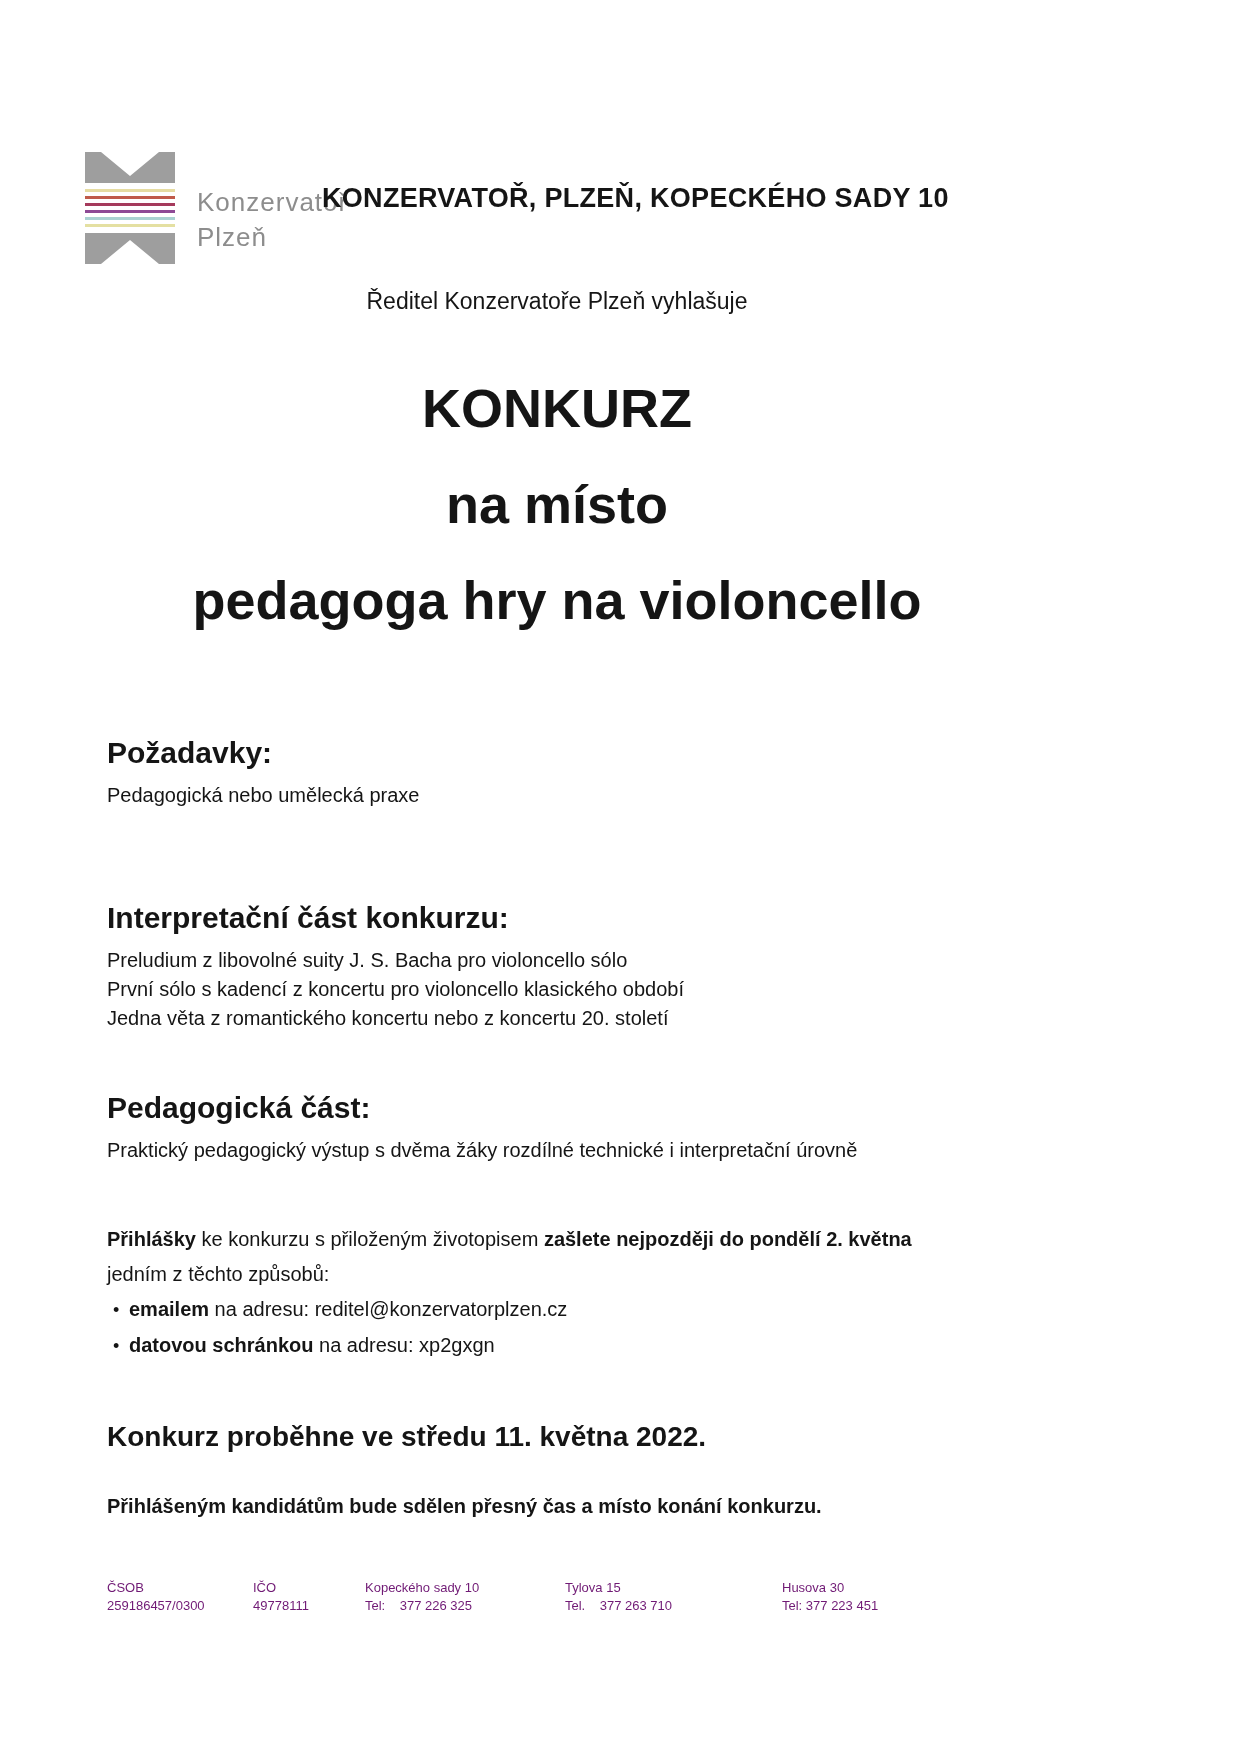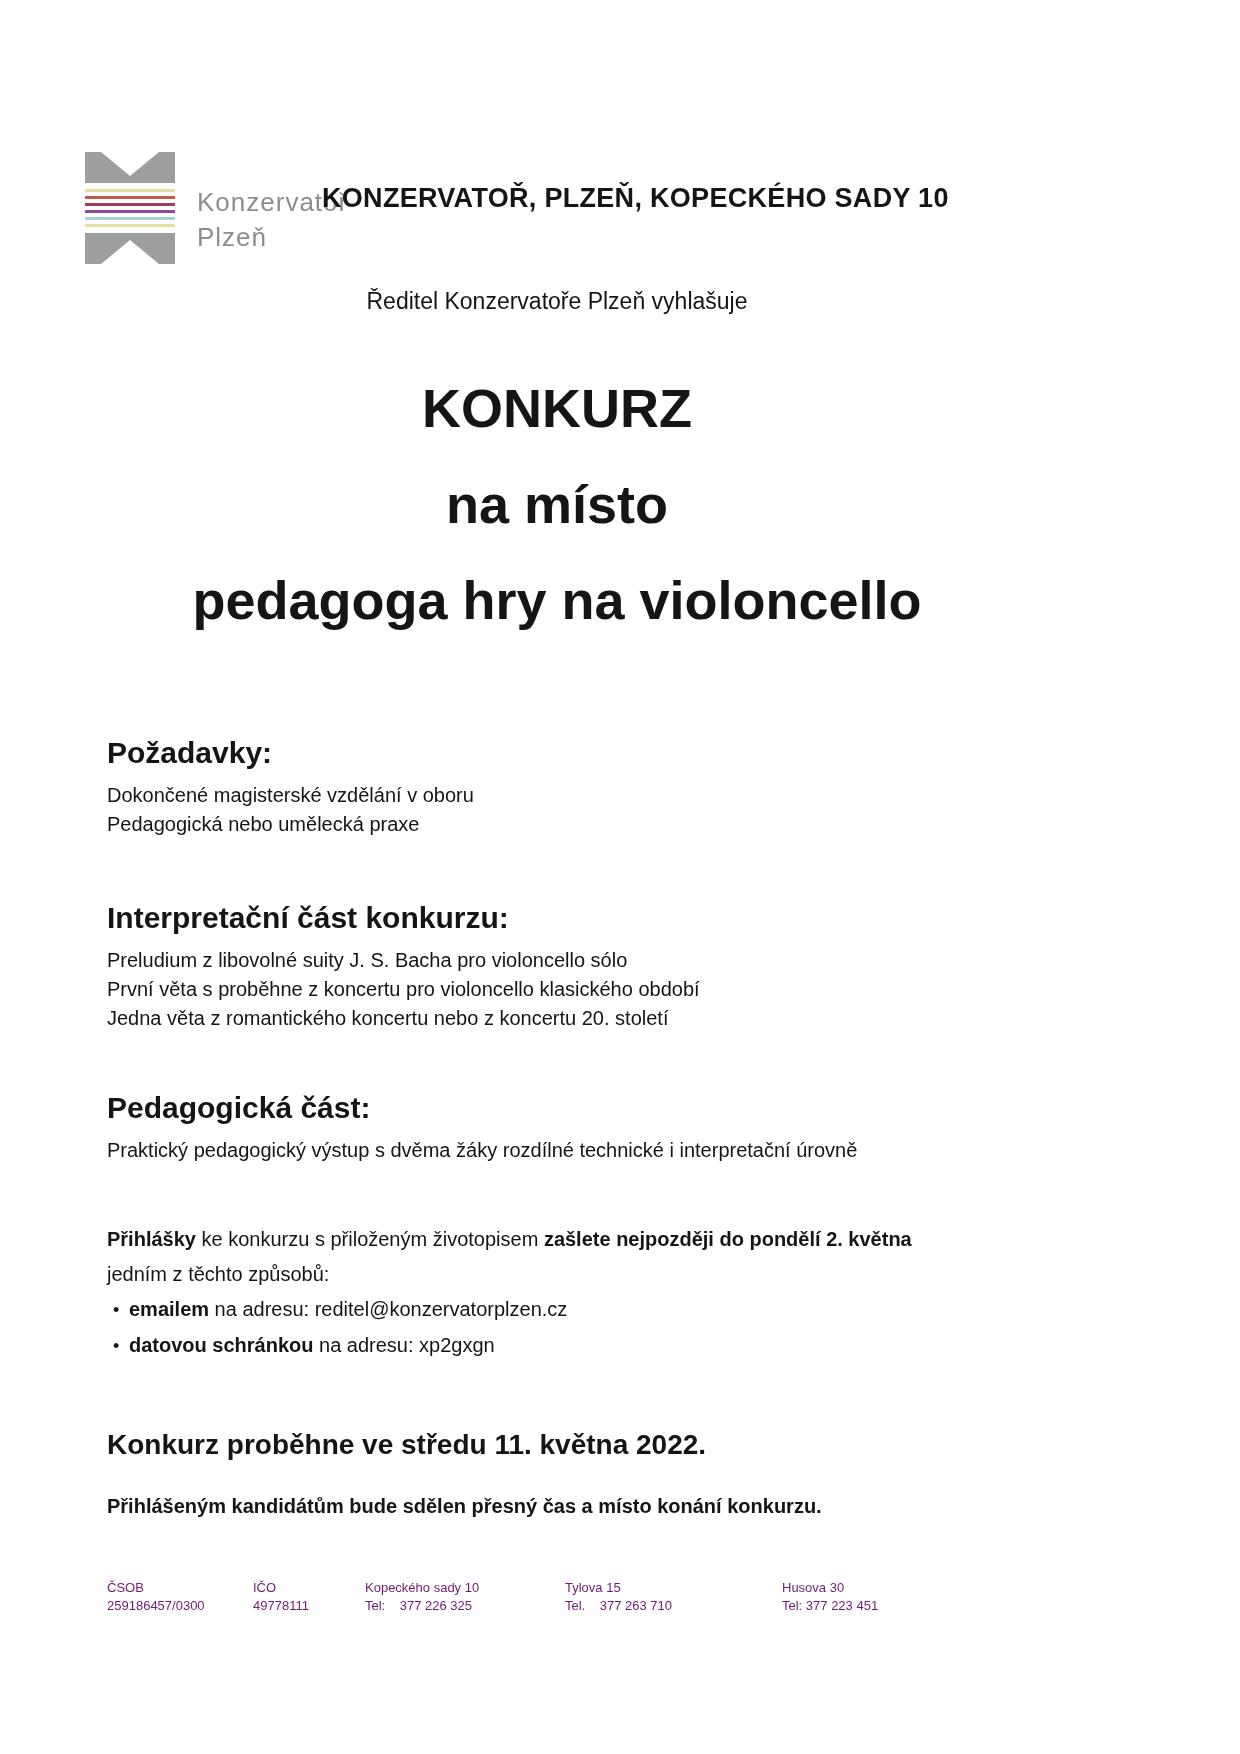--- a/index.html
+++ b/index.html
@@ -44,21 +44,21 @@
   #sec-2 { top: 1088px; }
 
   
   .application { position: absolute; left: 107px; top: 1222px; width: 940px; }
   .app-line { font-size: 20px; line-height: 35px; white-space: nowrap; }
   .app-line b, .method b { font-weight: 700; text-align: center; }
   .method { font-size: 20px; line-height: 35px; white-space: nowrap; }
   .bullet { display: inline-block; width: 22px; padding-left: 6px; font-size: 18px; }
 
   
-  .date-line { position: absolute; left: 107px; top: 1419px; font-size: 28px; line-height: 36px; font-weight: 700; white-space: nowrap; margin-top: 8px; }
+  .date-line { position: absolute; left: 107px; top: 1419px; font-size: 28px; line-height: 36px; font-weight: 700; white-space: nowrap; }
   .note-line { position: absolute; left: 107px; top: 1492px; font-size: 20px; line-height: 28px; font-weight: 700; white-space: nowrap; }
 
   
   .footer {
     position: absolute; left: 107px; top: 1579px; width: 1030px;
     display: grid; grid-template-columns: 146px 112px 200px 217px auto;
     font-size: 13px; line-height: 18px; color: #701a75;
   }
   .f-line { white-space: pre; }
 </style>
@@ -91,28 +91,27 @@
   <div class="content-center intro-line">Ředitel Konzervatoře Plzeň vyhlašuje</div>
 
   <div class="content-center main-title">
     <div>KONKURZ</div>
     <div>na místo</div>
     <div>pedagoga hry na violoncello</div>
   </div>
 
   <div class="section" id="sec-0">
     <h2>Požadavky:</h2>
-    <div class="body-line">Dokončené magisterské vzdělání v oboru</div>
     <div class="body-line">Pedagogická nebo umělecká praxe</div>
   </div>
 
   <div class="section" id="sec-1">
     <h2>Interpretační část konkurzu:</h2>
     <div class="body-line">Preludium z libovolné suity J. S. Bacha pro violoncello sólo</div>
-    <div class="body-line">První věta s proběhne z koncertu pro violoncello klasického období</div>
+    <div class="body-line">První sólo s kadencí z koncertu pro violoncello klasického období</div>
     <div class="body-line">Jedna věta z romantického koncertu nebo z koncertu 20. století</div>
   </div>
 
   <div class="section" id="sec-2">
     <h2>Pedagogická část:</h2>
     <div class="body-line">Praktický pedagogický výstup s dvěma žáky rozdílné technické i interpretační úrovně</div>
   </div>
 
   <div class="application">
     <div class="app-line"><b>Přihlášky</b><span> ke konkurzu s přiloženým životopisem </span><b>zašlete nejpozději do pondělí 2. května</b></div>

